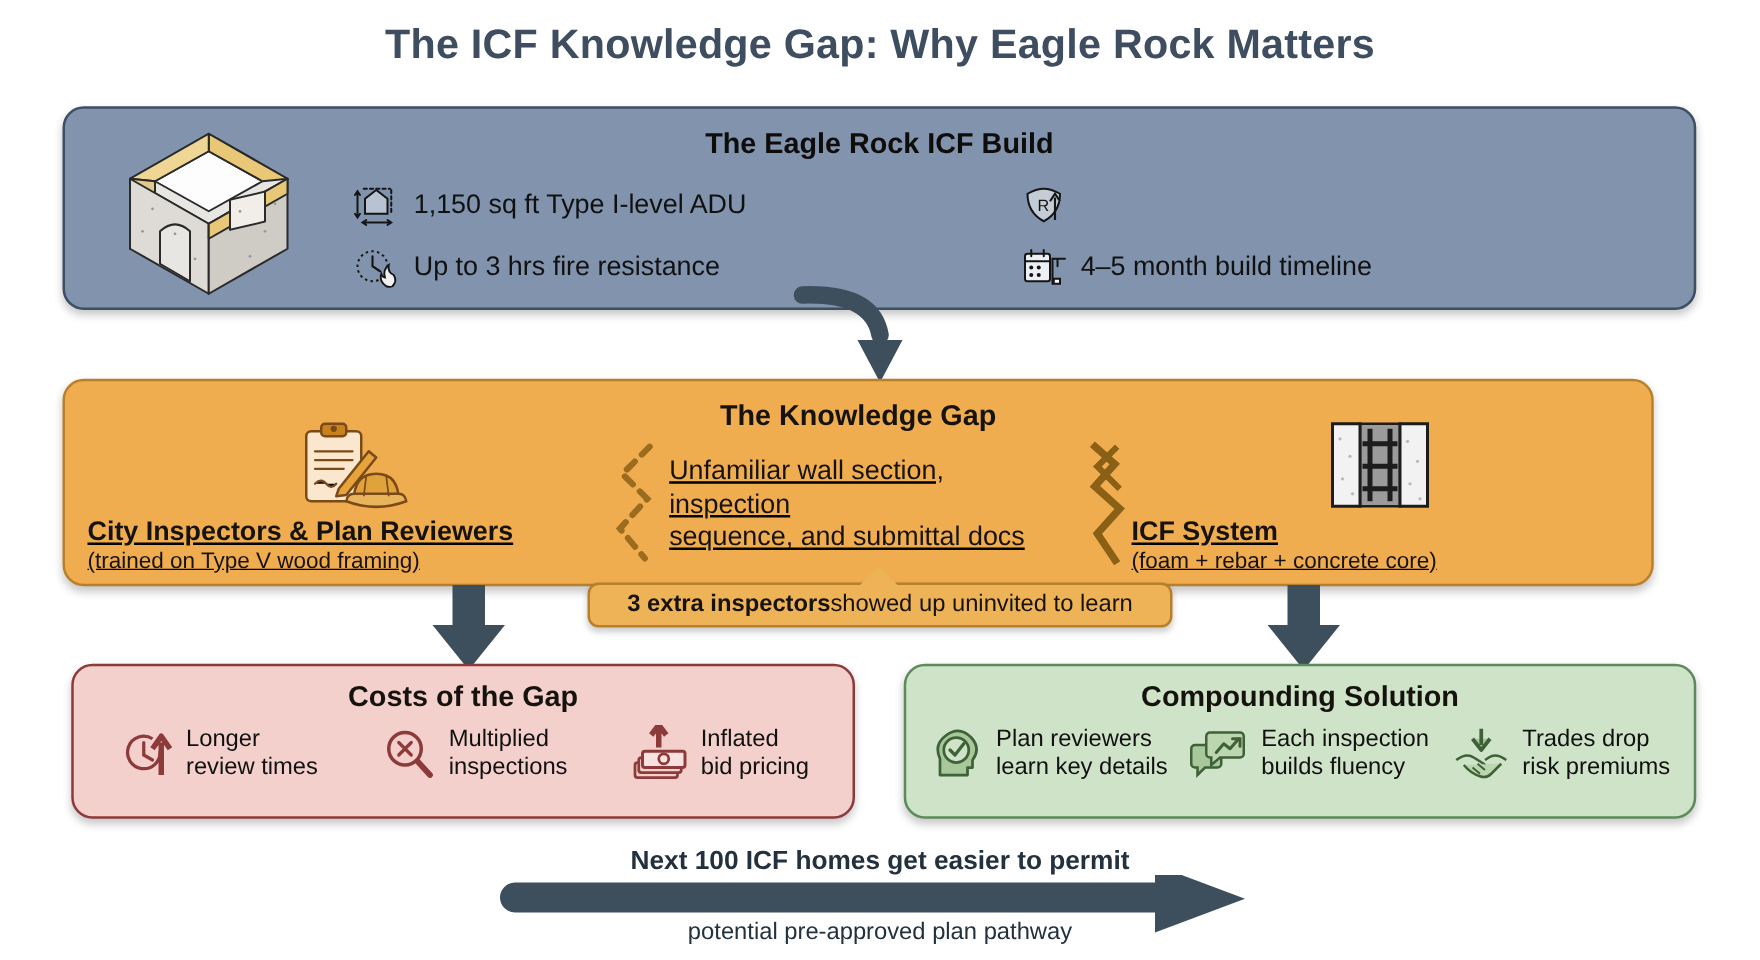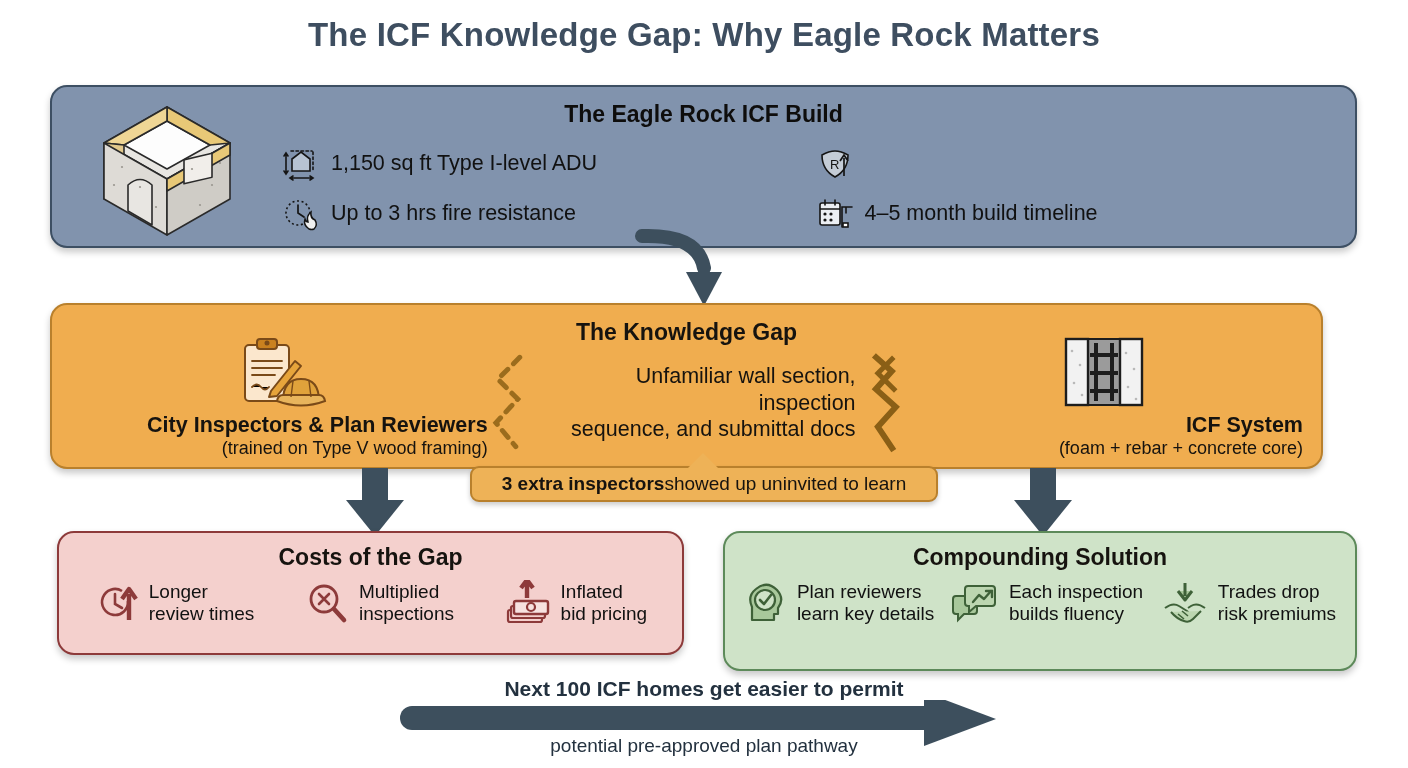--- a/index.html
+++ b/index.html
@@ -57,21 +57,21 @@
     left: 50px; top: 303px; width: 1273px; height: 166px;
     background: #f0ad4f;
     border: 2.5px solid #b9802c;
   }
   .box-gap .box-title { font-size: 23px; margin-top: 14px; }
   .gap-cols {
     position: absolute; top: 0; left: 0; width: 100%; height: 100%;
     display: flex; align-items: center; justify-content: space-between;
     padding: 0 18px;
   }
-  .gap-col { text-align: right; }
+  .gap-col { text-align: left; text-decoration: underline; }
   .gap-col.left  { width: 420px; margin-top: 22px; }
   .gap-col.mid   { width: 420px; margin-top: 34px; display:flex; align-items:center; justify-content:center; gap: 6px;}
   .gap-col.right { width: 400px; margin-top: 22px; }
   .gap-h { font-size: 21.5px; font-weight: bold; color: #16130f; line-height: 1.18; }
   .gap-s { font-size: 18px; color: #16130f; line-height: 1.2; }
   .gap-mid-text { font-size: 21.5px; color:#16130f; line-height:1.25; font-weight: 400; }
 
   
   .callout {
     position: absolute; left: 470px; top: 466px; width: 468px; height: 36px;
@@ -96,21 +96,21 @@
   
   .box-costs {
     left: 57px; top: 531px; width: 627px; height: 124px;
     background: #f4d0cd;
     border: 2.5px solid #8d3a3a;
   }
   .box-costs .box-title { font-size: 23px; margin-top: 11px; }
 
   
   .box-sol {
-    left: 723px; top: 531px; width: 634px; height: 140px;
+    left: 723px; top: 531px; width: 634px; height: 124px;
     background: #cfe3c8;
     border: 2.5px solid #5d8a5a;
   }
   .box-sol .box-title { font-size: 23px; margin-top: 11px; }
 
   .triple {
     display: flex; align-items: center; justify-content: space-around;
     margin-top: 9px; padding: 0 10px;
   }
   .tri-item { display: flex; align-items: center; gap: 9px; }

